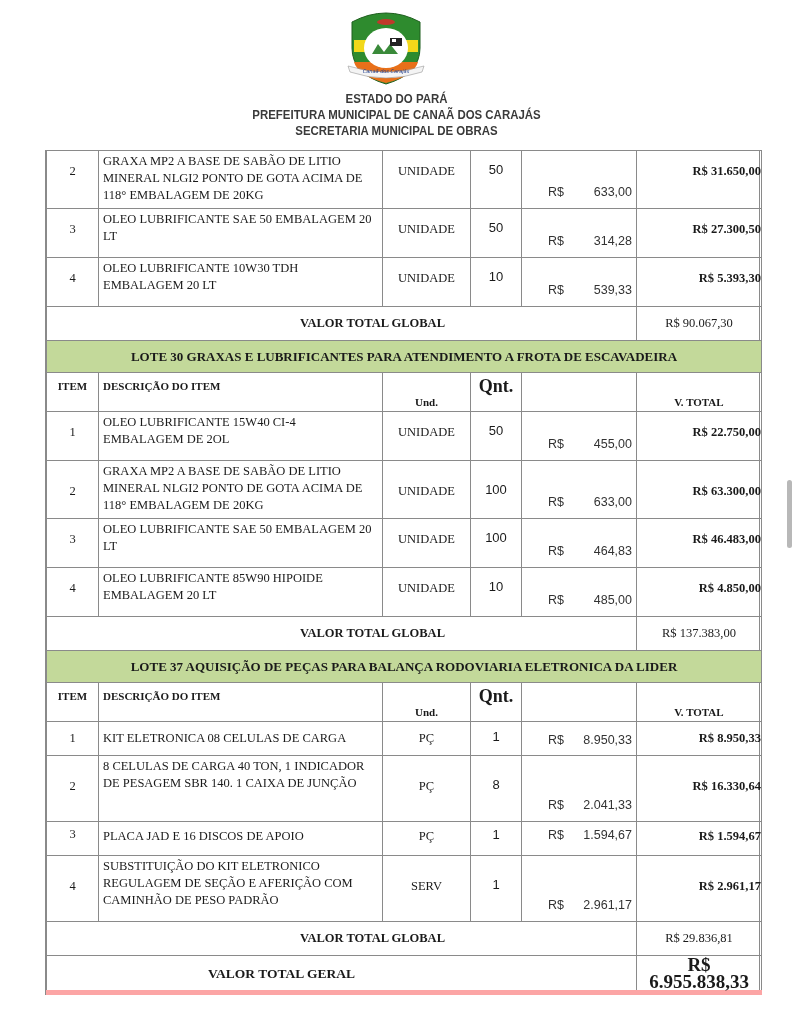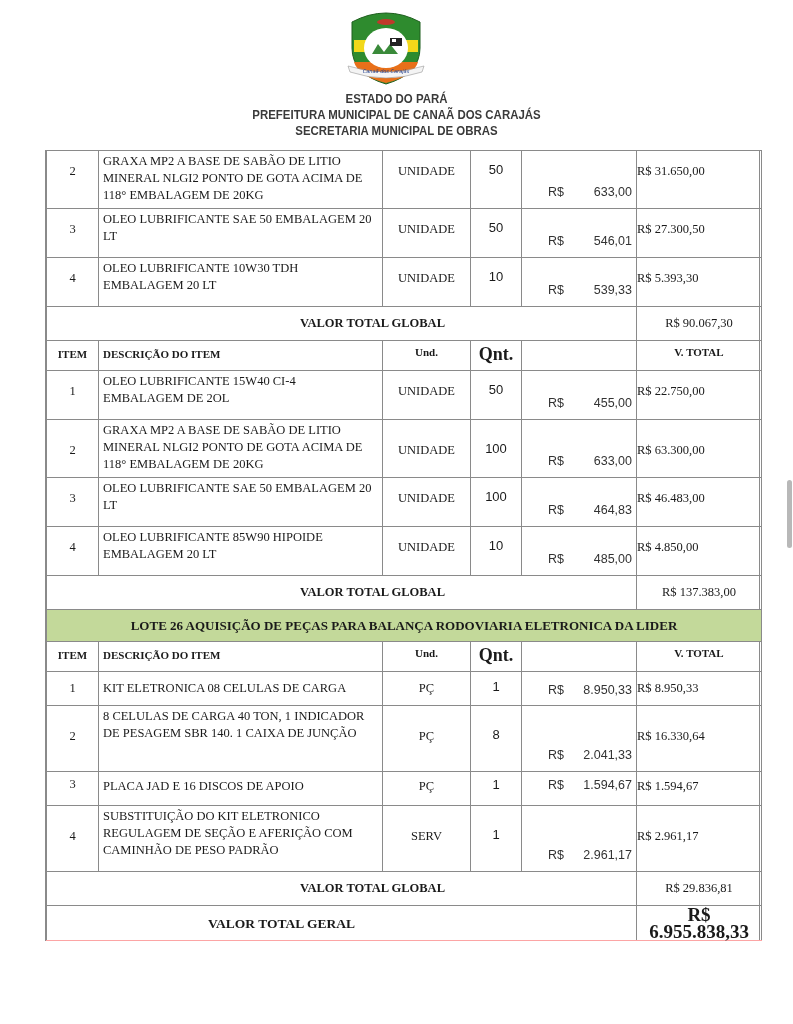--- a/index.html
+++ b/index.html
@@ -11,36 +11,36 @@
   .hdr-lines { position: absolute; left: 0; top: 91px; width: 793px; font-family: "Liberation Sans", sans-serif; font-weight: bold; font-size: 13px; color: #3a3a3a; line-height: 16px; transform: scaleX(0.88); transform-origin: center; }
 
   .doc { position: absolute; left: 45px; top: 150px; width: 715px; border-left: 1px solid #8a8a8a; border-right: 1px solid #8a8a8a; }
   table { border-collapse: collapse; width: 715px; table-layout: fixed; }
   td { border: 1px solid #8a8a8a; font-size: 12.5px; line-height: 17px; vertical-align: top; }
   td.c-item { width: 52px; text-align: center; padding-top: 12px; }
   td.c-desc { width: 284px; padding: 2px 4px; text-align: left; }
   td.c-und { width: 88px; text-align: center; padding-top: 12px; }
   td.c-qnt { width: 51px; text-align: center; padding-top: 10px; font-family: "Liberation Sans", sans-serif; font-size: 13px; }
   td.c-unit { width: 115px; font-family: "Liberation Sans", sans-serif; font-size: 12.5px; color: #333; position: relative; }
-  td.c-total { width: 125px; text-align: left; padding-top: 12px; }
+  td.c-total { width: 125px; text-align: right; padding-top: 12px; font-weight: bold; }
   .unit-wrap { position: absolute; left: 26px; right: 4px; bottom: 7px; display: flex; justify-content: space-between; }
   .unit-wrap.top { bottom: auto; top: 10px; }
 
   tr.lote td { background: #c3d99a; text-align: center; font-weight: bold; font-size: 13px; height: 32px; vertical-align: middle; padding: 0; }
   tr.colhdr td { font-weight: bold; font-size: 11px; height: 30px; vertical-align: top; padding-top: 5px; text-align: center; }
   tr.colhdr td.c-desc { text-align: left; padding-left: 4px; padding-top: 5px; margin-left: 20px; }
   tr.colhdr td.c-item { padding-top: 5px; }
-  tr.colhdr td.c-und, tr.colhdr td.c-total { padding-top: 3px; }
+  tr.colhdr td.c-und, tr.colhdr td.c-total { padding-top: 21px; }
   tr.colhdr td.c-qnt { font-family: "Liberation Serif", serif; padding-top: 5px; font-size: 18px; }
 
   tr.subtotal td { height: 24px; vertical-align: middle; padding: 8px; }
   tr.subtotal td.lbl { text-align: center; font-weight: bold; font-size: 12.5px; padding-left: 70px; }
   tr.subtotal td.val { text-align: center; font-size: 12.5px; margin-left: 32px; }
 
-  tr.grand td { height: 34px; vertical-align: middle; border-bottom: 1px solid #fca5a5; }
+  tr.grand td { height: 34px; vertical-align: middle; border-bottom: 5px solid #fca5a5; }
   tr.grand td.lbl { text-align: center; font-weight: bold; font-size: 13.5px; padding-right: 120px; }
   tr.grand td.val { text-align: center; font-weight: bold; font-size: 19px; }
 
   .h3 { height: 58px; }
   .h2 { height: 49px; }
   .h1 { height: 34px; }
   .h2b { height: 49px; }
 
   .scrollbar { position: absolute; left: 787px; top: 480px; width: 5px; height: 68px; background: #b8b8b8; border-radius: 3px; }
 </style>
@@ -85,21 +85,21 @@
     <td class="c-total">R$ 31.650,00</td>
   </tr>
   <tr class="h2">
     <td class="c-item">3</td>
     <td class="c-desc">OLEO LUBRIFICANTE SAE 50 EMBALAGEM 20 LT</td>
     <td class="c-und">UNIDADE</td>
     <td class="c-qnt">50</td>
     <td class="c-unit">
             <div class="unit-wrap">
               <span>R$</span>
-              <span>546,01</span>
+              <span>314,28</span>
             </div>
           </td>
     <td class="c-total">R$ 27.300,50</td>
   </tr>
   <tr class="h2">
     <td class="c-item">4</td>
     <td class="c-desc">OLEO LUBRIFICANTE 10W30 TDH EMBALAGEM 20 LT</td>
     <td class="c-und">UNIDADE</td>
     <td class="c-qnt">10</td>
     <td class="c-unit">
@@ -108,20 +108,23 @@
               <span>539,33</span>
             </div>
           </td>
     <td class="c-total">R$ 5.393,30</td>
   </tr>
   <tr class="subtotal">
     <td class="lbl" colspan="5">VALOR TOTAL GLOBAL</td>
     <td class="val">R$ 90.067,30</td>
   </tr>
 
+  <tr class="lote">
+    <td colspan="6">LOTE 30 GRAXAS E LUBRIFICANTES PARA ATENDIMENTO A FROTA DE ESCAVADEIRA</td>
+  </tr>
   <tr class="colhdr">
     <td class="c-item">ITEM</td>
     <td class="c-desc">DESCRIÇÃO DO ITEM</td>
     <td class="c-und">Und.</td>
     <td class="c-qnt">Qnt.</td>
     <td class="c-unit"></td>
     <td class="c-total">V. TOTAL</td>
   </tr>
   <tr class="h2b">
     <td class="c-item">1</td>
@@ -174,21 +177,21 @@
             </div>
           </td>
     <td class="c-total">R$ 4.850,00</td>
   </tr>
   <tr class="subtotal">
     <td class="lbl" colspan="5">VALOR TOTAL GLOBAL</td>
     <td class="val">R$ 137.383,00</td>
   </tr>
 
   <tr class="lote">
-    <td colspan="6">LOTE 26 AQUISIÇÃO DE PEÇAS PARA BALANÇA RODOVIARIA ELETRONICA DA LIDER</td>
+    <td colspan="6">LOTE 37 AQUISIÇÃO DE PEÇAS PARA BALANÇA RODOVIARIA ELETRONICA DA LIDER</td>
   </tr>
   <tr class="colhdr">
     <td class="c-item">ITEM</td>
     <td class="c-desc">DESCRIÇÃO DO ITEM</td>
     <td class="c-und">Und.</td>
     <td class="c-qnt">Qnt.</td>
     <td class="c-unit"></td>
     <td class="c-total">V. TOTAL</td>
   </tr>
   <tr class="h1">

